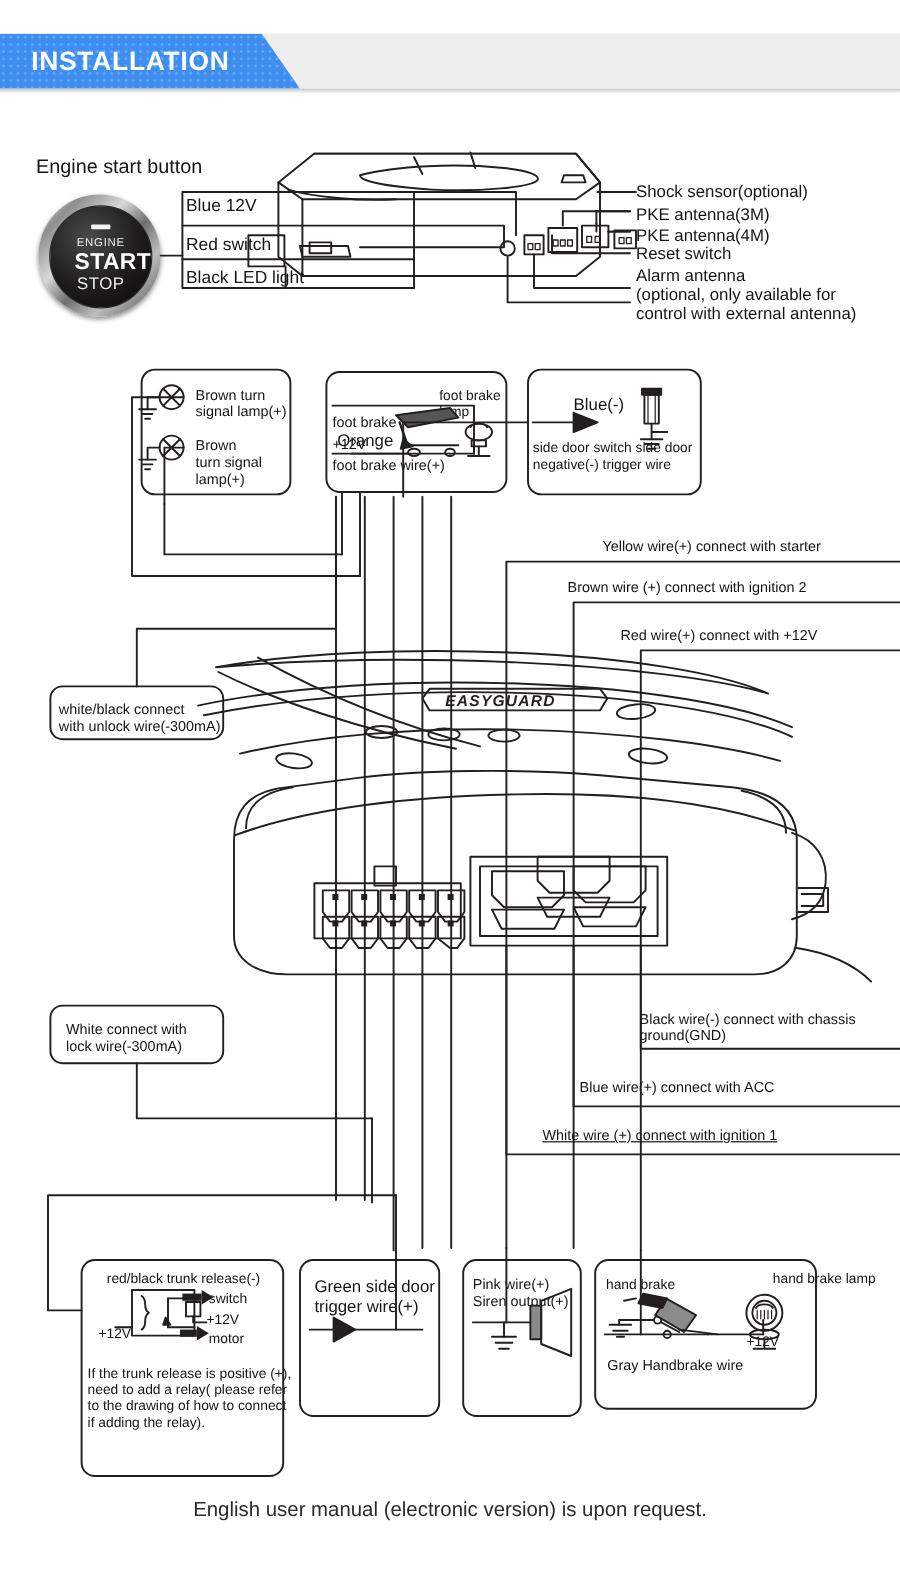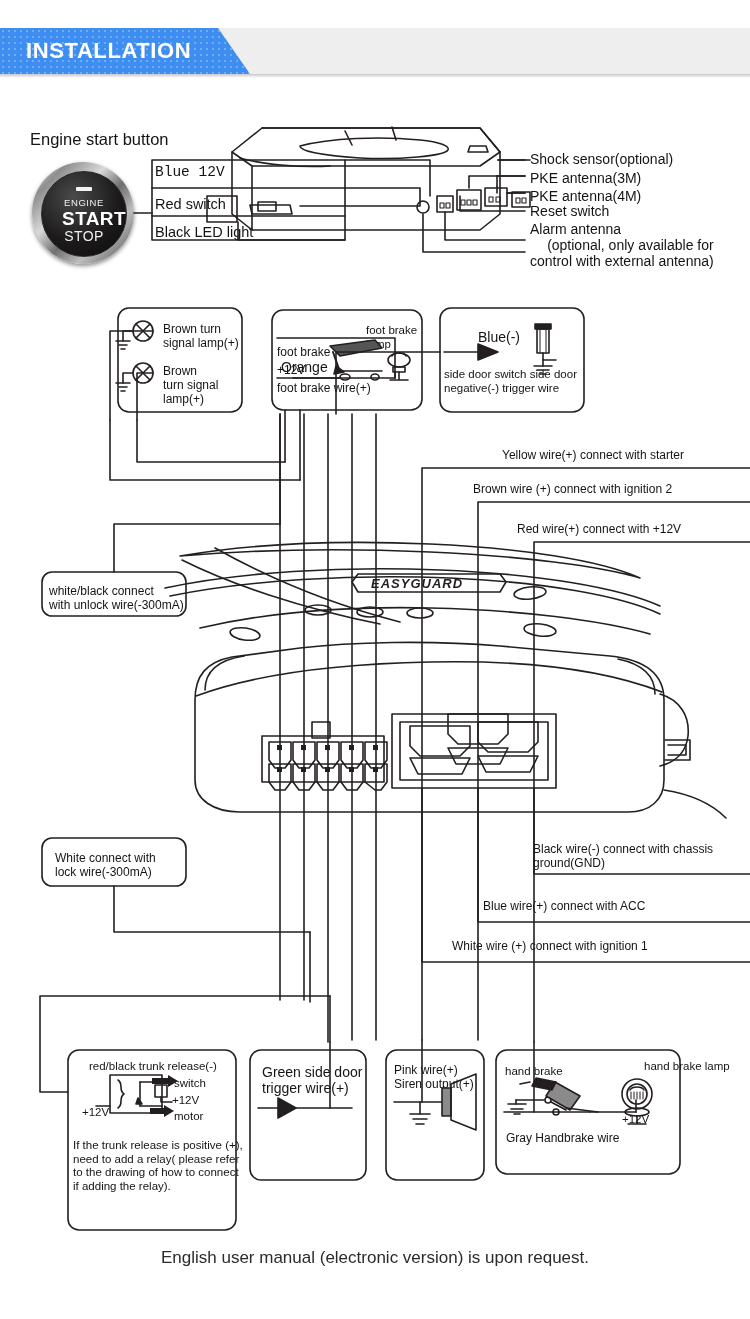--- a/index.html
+++ b/index.html
@@ -66,30 +66,30 @@
 
 <div class="start-btn">
   <div class="start-btn-inner">
     <div class="start-dash"></div>
     <div class="start-eng">ENGINE</div>
     <div class="start-start">START</div>
     <div class="start-stop">STOP</div>
   </div>
 </div>
 
-<div class="txt s14" style="left:155px;top:164px;font-family:Liberation Mono, monospace;">Blue 12V</div>
+<div class="txt s14" style="left:155px;top:164px;">Blue 12V</div>
 <div class="txt s14" style="left:155px;top:196px;">Red switch</div>
 <div class="txt s14" style="left:155px;top:224px;">Black LED light</div>
 
 <div class="txt s13" style="left:530px;top:152px;">Shock sensor(optional)</div>
 <div class="txt s13" style="left:530px;top:171px;">PKE  antenna(3M)</div>
 <div class="txt s13" style="left:530px;top:189px;">PKE  antenna(4M)</div>
 <div class="txt s13" style="left:530px;top:204px;">Reset switch</div>
 <div class="txt s13" style="left:530px;top:222px;">Alarm antenna</div>
-<div class="txt s13" style="left:530px;top:238px;text-align:right;">(optional, only available for
+<div class="txt s13" style="left:530px;top:238px;">(optional, only available for
 control  with external antenna)</div>
 
 <div class="txt s12" style="left:163px;top:322px;">Brown turn
 signal lamp(+)</div>
 <div class="txt s12" style="left:163px;top:364px;">Brown
 turn signal
 lamp(+)</div>
 
 <div class="txt s13" style="left:281px;top:320px;margin-top:40px;">Orange</div>
 <div class="txt s12" style="left:277px;top:345px;">foot brake</div>
@@ -127,21 +127,21 @@
 <div class="txt s11" style="left:600px;top:1060px;padding-left:44px;">hand brake lamp</div>
 <div class="txt s11" style="left:622px;top:1113px;">+12V</div>
 <div class="txt s12" style="left:506px;top:1131px;">Gray Handbrake wire</div>
 
 <div class="txt s12" style="left:502px;top:448px;">Yellow wire(+) connect with starter</div>
 <div class="txt s12" style="left:473px;top:482px;">Brown wire (+)  connect with ignition 2</div>
 <div class="txt s12" style="left:517px;top:522px;">Red wire(+) connect with +12V</div>
 <div class="txt s12" style="left:533px;top:842px;">Black wire(-) connect with chassis
 ground(GND)</div>
 <div class="txt s12" style="left:483px;top:899px;">Blue wire(+) connect with ACC</div>
-<div class="txt s12" style="left:452px;top:939px;">White wire (+)  connect with ignition 1</div>
+<div class="txt s12" style="left:452px;top:939px;text-decoration:underline;">White wire (+)  connect with ignition 1</div>
 
 <svg class="svg-layer" viewBox="0 0 750 1319">
   <g fill="none" stroke="#231f20" stroke-width="1.6" stroke-linejoin="round" stroke-linecap="round">
 
     <path d="M232,152 L262,128 L480,128 L500,152 L500,214 L480,230 L252,230 L232,214 Z"></path>
     <path d="M232,152 L252,166 L480,166 L500,152"></path>
     <path d="M252,166 L252,230"></path>
     <path d="M262,128 L480,128 L500,152"></path>
 
     <path d="M300,146 C330,138 380,136 420,140 C440,142 450,146 448,150

